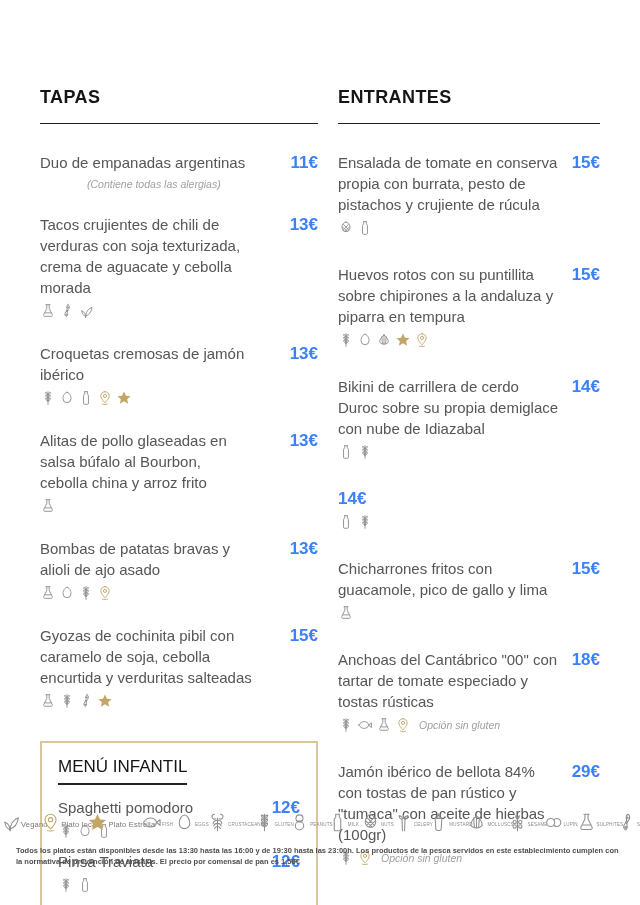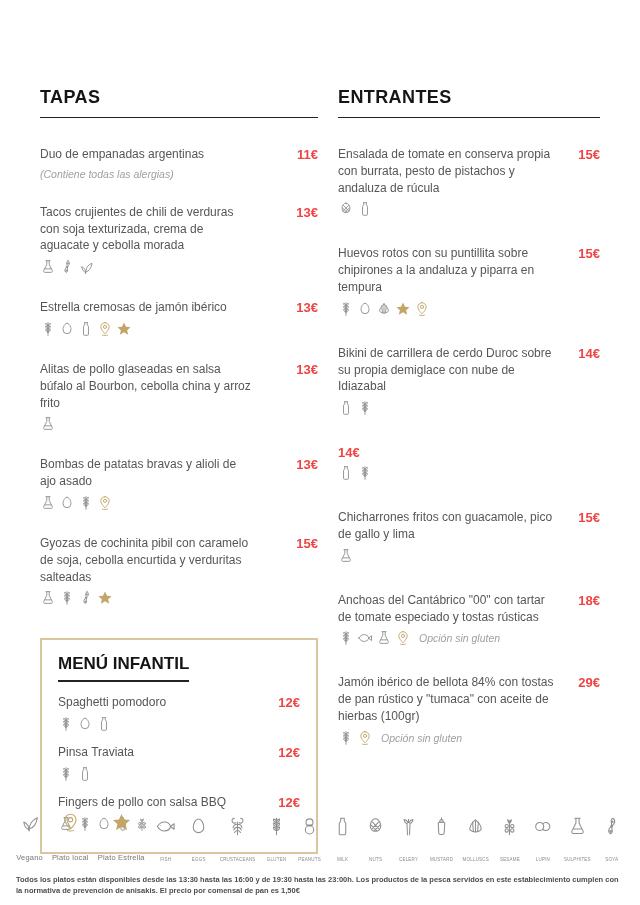--- a/index.html
+++ b/index.html
@@ -11,47 +11,47 @@
   .logo{text-align:center;}
   .logo-top{font-size:13px;font-weight:700;letter-spacing:4px;color:#111;}
   .logo-main{font-size:31px;font-weight:800;letter-spacing:1.5px;color:#3a564a;margin-top:1px;}
 
   
   .columns{display:flex;justify-content:space-between;margin-top:46px;}
   .col-left{width:278px;}
   .col-right{width:262px;}
 
   .section-title{font-size:18px;font-weight:800;color:#151515;letter-spacing:.4px;
-                 padding-bottom:9px;border-bottom:1.6px solid #222;margin-bottom:28px;}
+                 padding-bottom:15px;border-bottom:1.6px solid #222;margin-bottom:28px;}
 
   .dish{margin-bottom:24px;}
   .col-right .dish{margin-bottom:28px;}
   .dish-row{display:flex;justify-content:space-between;align-items:flex-start;}
-  .dish-name{font-size:12px;line-height:1.4;color:#565656;max-width:212px;}
+  .dish-name{font-size:15px;line-height:1.4;color:#565656;max-width:212px;}
   .col-right .dish-name{max-width:222px;}
-  .dish-price{font-size:13px;font-weight:700;color:#ef4444;white-space:nowrap;padding-top:1px;}
-  .dish-note{font-size:10.5px;font-style:italic;color:#a0a0a0;margin-top:5px;}
+  .dish-price{font-size:17px;font-weight:700;color:#3b82f6;white-space:nowrap;padding-top:1px;}
+  .dish-note{font-size:10.5px;font-style:italic;color:#a0a0a0;margin-top:5px;margin-left:47px;}
   .dish-icons{display:flex;align-items:center;gap:3px;margin-top:5px;min-height:2px;}
   .icon{color:#8f8f8f;display:inline-block;}
   .icon.gold{color:#c2a567;}
   .icon svg{width:16px;height:16px;display:block;fill:none;stroke:currentColor;
             stroke-width:1.4;stroke-linecap:round;stroke-linejoin:round;}
   .gluten-note{font-size:10.5px;font-style:italic;color:#a0a0a0;margin-left:5px;}
 
   
   .infantil-box{border:2px solid #d9c69c;padding:14px 16px 8px;margin-top:32px;}
-  .infantil-title{font-size:17px;font-weight:700;color:#151515;display:inline-block;
+  .infantil-title{font-size:17px;font-weight:400;color:#151515;display:inline-block;
                   border-bottom:2px solid #222;padding-bottom:6px;margin:0 0 12px;}
   .infantil-box .dish{margin-bottom:12px;}
   .infantil-box .dish-name{max-width:185px;}
 
   
   .footer{position:absolute;left:0;right:0;top:812px;}
   .legend-row{display:flex;justify-content:center;align-items:flex-end;gap:9px;}
-  .legend-item{display:flex;flex-direction:column;align-items:center;min-width:24px;gap:17px;}
+  .legend-item{display:flex;flex-direction:row;align-items:center;min-width:24px;}
   .legend-item .icon svg{width:21px;height:21px;stroke-width:1.2;}
   .legend-label{font-size:4.5px;letter-spacing:.2px;color:#8a8a8a;text-transform:uppercase;
                 margin-top:3px;white-space:nowrap;}
   .legend-label.named{font-size:7.5px;text-transform:none;color:#777;}
   .disclaimer{font-size:7.5px;line-height:1.5;color:#4d4d4d;text-align:left;
               width:608px;margin:12px auto 0;font-weight:bold;}
 </style>
 </head>
 <body>
 
@@ -93,21 +93,21 @@
               <span class="icon">
                 <svg viewBox="0 0 24 24">
                   <path d="M11.5 21.5C11.5 14 14.5 9 21 6.5 20 13.5 17 18 11.5 19.5"></path>
                   <path d="M11.5 21.5C11.5 16.5 10 13.5 5.5 11.5 6 16 8 19 11.5 20.2"></path>
                 </svg>
               </span>
             </div>
           </div>
           <div class="dish">
             <div class="dish-row">
-              <div class="dish-name">Estrella cremosas de jamón ibérico</div>
+              <div class="dish-name">Croquetas cremosas de jamón ibérico</div>
               <div class="dish-price">13€</div>
             </div>
             <div class="dish-icons">
               <span class="icon">
                 <svg viewBox="0 0 24 24">
                   <path d="M12 2.5V21.5"></path>
                   <path d="M12 7.5C10 7.5 8.5 6 8.5 3.5 11 4 12 5.5 12 7.5Z"></path>
                   <path d="M12 7.5C14 7.5 15.5 6 15.5 3.5 13 4 12 5.5 12 7.5Z"></path>
                   <path d="M12 12C10 12 8.5 10.5 8.5 8 11 8.5 12 10 12 12Z"></path>
                   <path d="M12 12C14 12 15.5 10.5 15.5 8 13 8.5 12 10 12 12Z"></path>
@@ -335,21 +335,21 @@
             </div>
           </div>
       </div>
     </div>
 
     <div class="col-right">
       <h2 class="section-title">ENTRANTES</h2>
       <div>
           <div class="dish">
             <div class="dish-row">
-              <div class="dish-name">Ensalada de tomate en conserva propia con burrata, pesto de pistachos y andaluza de rúcula</div>
+              <div class="dish-name">Ensalada de tomate en conserva propia con burrata, pesto de pistachos y crujiente de rúcula</div>
               <div class="dish-price">15€</div>
             </div>
             <div class="dish-icons">
               <span class="icon">
                 <svg viewBox="0 0 24 24">
                   <path d="M12 3.2C8.6 3.2 6 7 6 11.5a6 6 0 0 0 12 0C18 7 15.4 3.2 12 3.2Z"></path>
                   <path d="M8.2 6.8l7.6 7.6M7 10.5l6.5 6.5M15.8 6.8l-7.6 7.6M17 10.5l-6.5 6.5"></path>
                 </svg>
               </span>
               <span class="icon">

